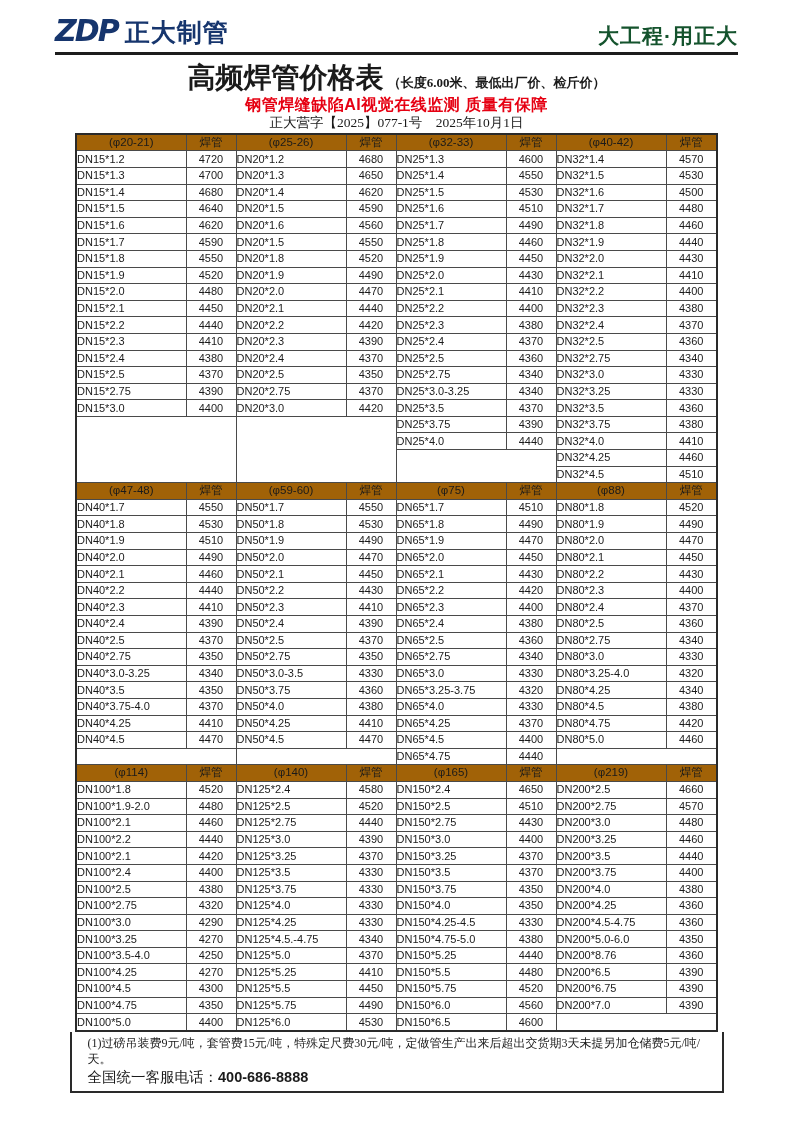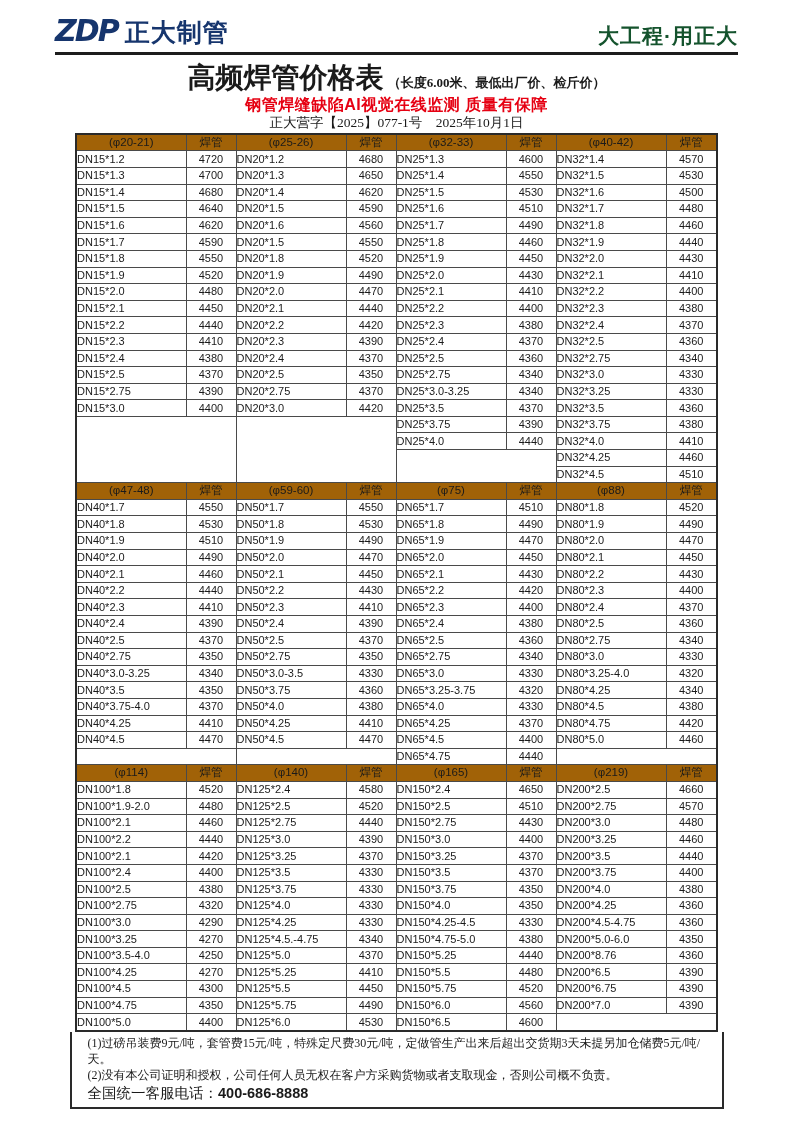--- a/index.html
+++ b/index.html
@@ -609,19 +609,18 @@
           <td class="price-v">4530</td>
           <td class="spec">DN150*6.5</td>
           <td class="price-v">4600</td>
           <td class="merged" colspan="2"></td>
         </tr>
       </tbody>
   </table>
 
   <div class="notes-box">
     <div class="note-line">(1)过磅吊装费9元/吨，套管费15元/吨，特殊定尺费30元/吨，定做管生产出来后超出交货期3天未提另加仓储费5元/吨/天。</div>
-    <div class="note-line">(2)没有本公司证明和授权，公司任何人员无权在客户方采购货物或者支取现金，否则公司概不负责。</div>
     <div class="hotline">
       <span>全国统一客服电话：</span><b>400-686-8888</b>
     </div>
   </div>
 
 </div>
 
 </body></html>

